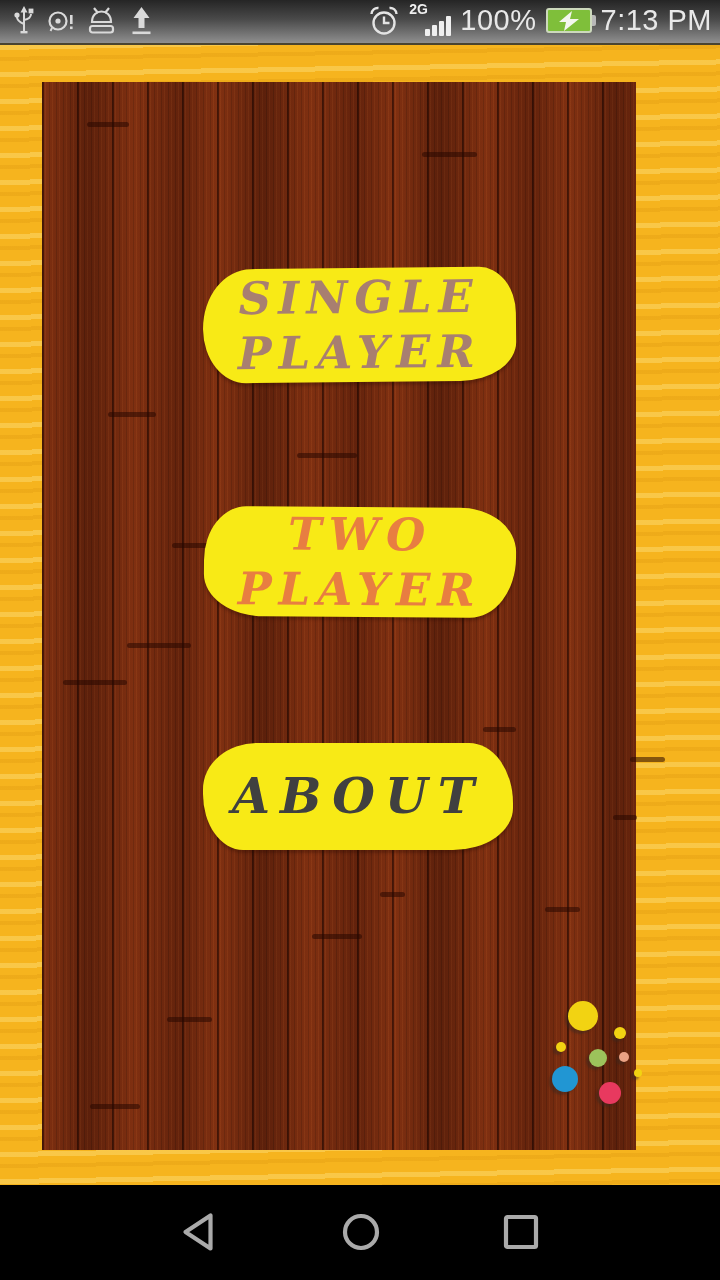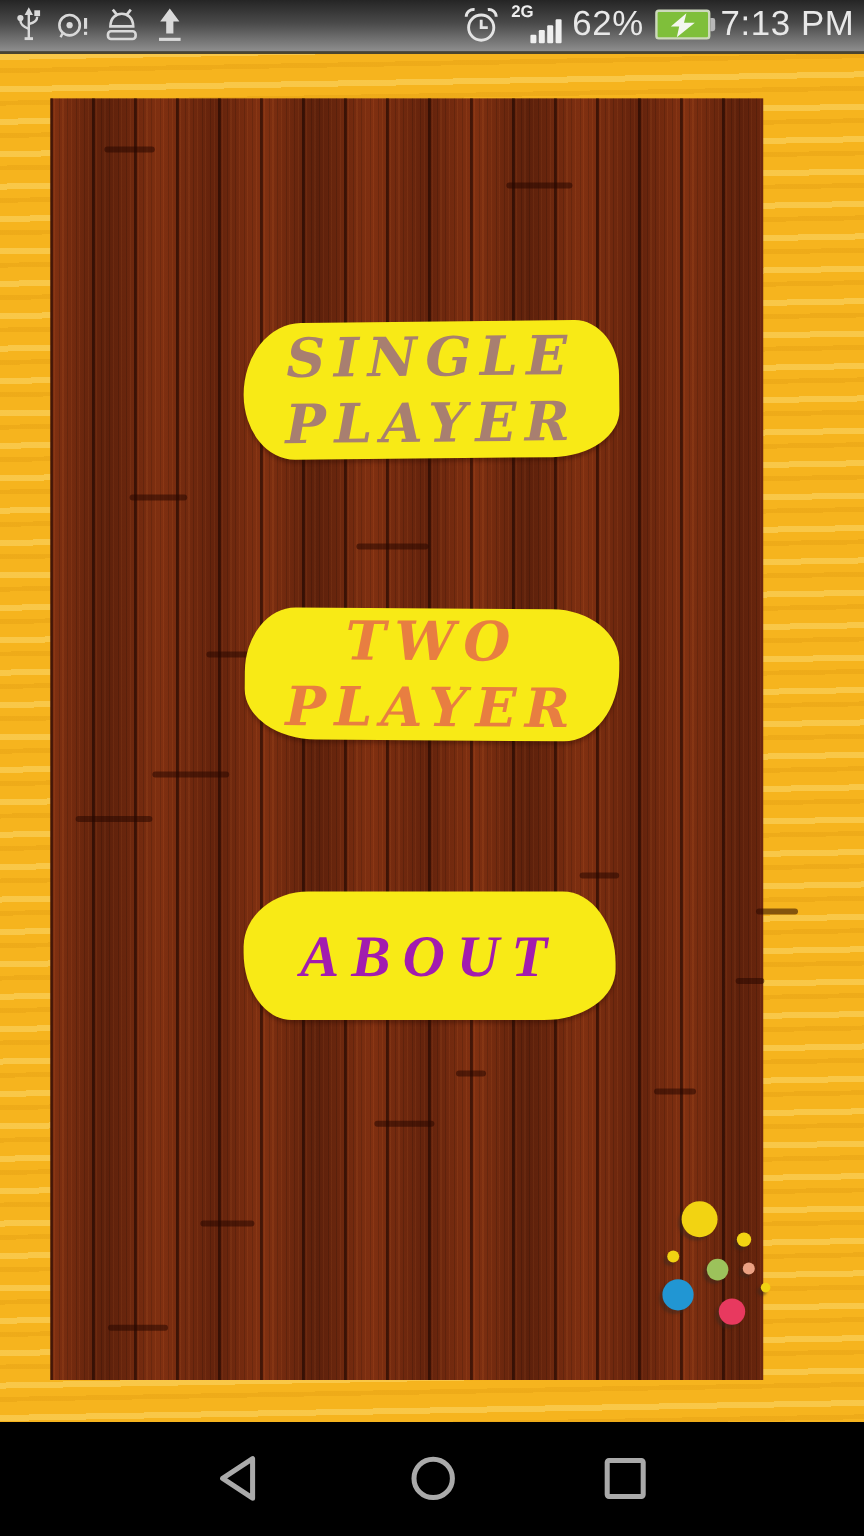--- a/index.html
+++ b/index.html
@@ -183,21 +183,21 @@
       </span>
       <span class="sig-block">
         <span class="sig-label">2G</span>
         <span class="sig-bars">
             <span style="height: 7px;"></span>
             <span style="height: 11px;"></span>
             <span style="height: 15px;"></span>
             <span style="height: 20px;"></span>
           </span>
       </span>
-      <span class="sb-text">62%</span>
+      <span class="sb-text">100%</span>
       <span class="battery">
         <svg width="30" height="22" viewBox="0 0 30 22">
           <polygon points="18,1 5,12 12,12 10,21 25,9 16,9" fill="#f4f7ef"></polygon>
         </svg>
       </span>
       <span class="sb-text">7:13 PM</span>
     </div>
   </div>
 
   <div class="game-area">
@@ -206,21 +206,21 @@
       <button class="menu-btn btn-single" style="color: rgb(168, 127, 112);">
         <span class="line">SINGLE</span>
         <span class="line">PLAYER</span>
       </button>
 
       <button class="menu-btn btn-two" style="color: rgb(232, 126, 65);">
         <span class="line">TWO</span>
         <span class="line">PLAYER</span>
       </button>
 
-      <button class="menu-btn btn-about" style="color: #a21caf; font-family: Liberation Serif, serif;">
+      <button class="menu-btn btn-about" style="color: #404040;">
         <span class="line">ABOUT</span>
       </button>
 
       <div class="confetti">
           <div class="dot" style="left: 526px; top: 919px; width: 30px; height: 30px; background: rgb(242, 211, 18);"></div>
           <div class="dot" style="left: 572px; top: 945px; width: 12px; height: 12px; background: rgb(242, 211, 18);"></div>
           <div class="dot" style="left: 514px; top: 960px; width: 10px; height: 10px; background: rgb(242, 211, 18);"></div>
           <div class="dot" style="left: 547px; top: 967px; width: 18px; height: 18px; background: rgb(156, 194, 91);"></div>
           <div class="dot" style="left: 577px; top: 970px; width: 10px; height: 10px; background: rgb(235, 161, 131);"></div>
           <div class="dot" style="left: 510px; top: 984px; width: 26px; height: 26px; background: rgb(33, 150, 211);"></div>

